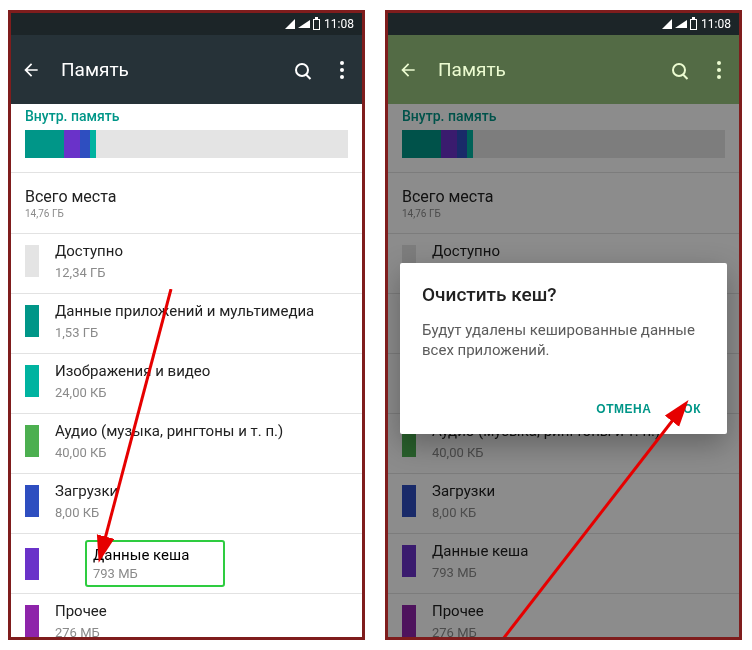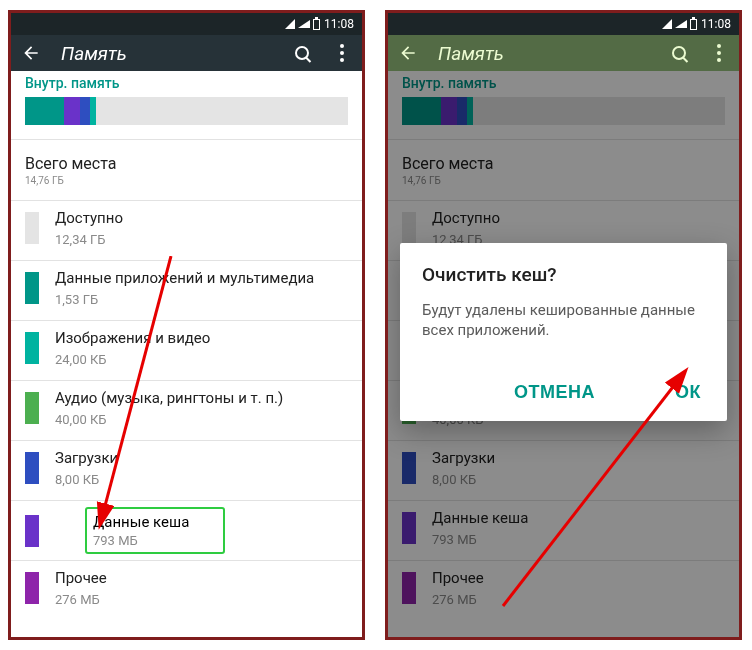--- a/index.html
+++ b/index.html
@@ -41,28 +41,27 @@
     border-color: transparent transparent #fff transparent;
   }
   .battery {
     width: 7px; height: 11px; border: 1px solid #fff; position: relative;
   }
   .battery::before {
     content: ""; position: absolute; width: 3px; height: 2px; background: #fff;
     top: -3px; left: 1px;
   }
   .appbar {
-    height: 36px;
+    height: 69px;
     background: #263238;
     color: #fff;
     display: flex;
     align-items: center;
     padding: 0 10px;
     gap: 20px;
-    font-style: italic;
   }
   .back-arrow {
     width: 20px; height: 20px; display:flex; align-items:center; justify-content:center;
     font-size: 20px; font-weight: 300;
   }
   .appbar-title {
     flex: 1; font-size: 19px; font-weight: 400;
   }
   .appbar-icon {
     width: 20px; height: 20px; display:flex; align-items:center; justify-content:center;
@@ -134,22 +133,22 @@
     border-radius: 2px;
     padding: 20px 22px 10px;
     box-shadow: 0 10px 30px rgba(0,0,0,0.3);
     position: relative;
     top: -22px;
   }
   .dialog-title { font-size: 19px; font-weight: 500; color: #212121; margin-bottom: 14px; }
   .dialog-body { font-size: 15px; color: #5b5b5b; line-height: 1.35; margin-bottom: 34px; }
   .dialog-actions { display:flex; justify-content:flex-end; gap: 24px; }
   .dialog-btn {
-    border: none; background: none; color: #009688; font-size: 18px; font-weight: 600;
-    padding: 8px 4px; cursor: pointer; letter-spacing: 0.5px; margin-left: 48px;
+    border: none; background: none; color: #009688; font-size: 12px; font-weight: 600;
+    padding: 8px 4px; cursor: pointer; letter-spacing: 0.5px;
   }
   
   .arrow {
     position: absolute; pointer-events: none;
   }
   .search-glass {
     width:14px; height:14px; border:2px solid #fff; border-radius:50%;
     position:relative;
   }
   .search-glass::after {

